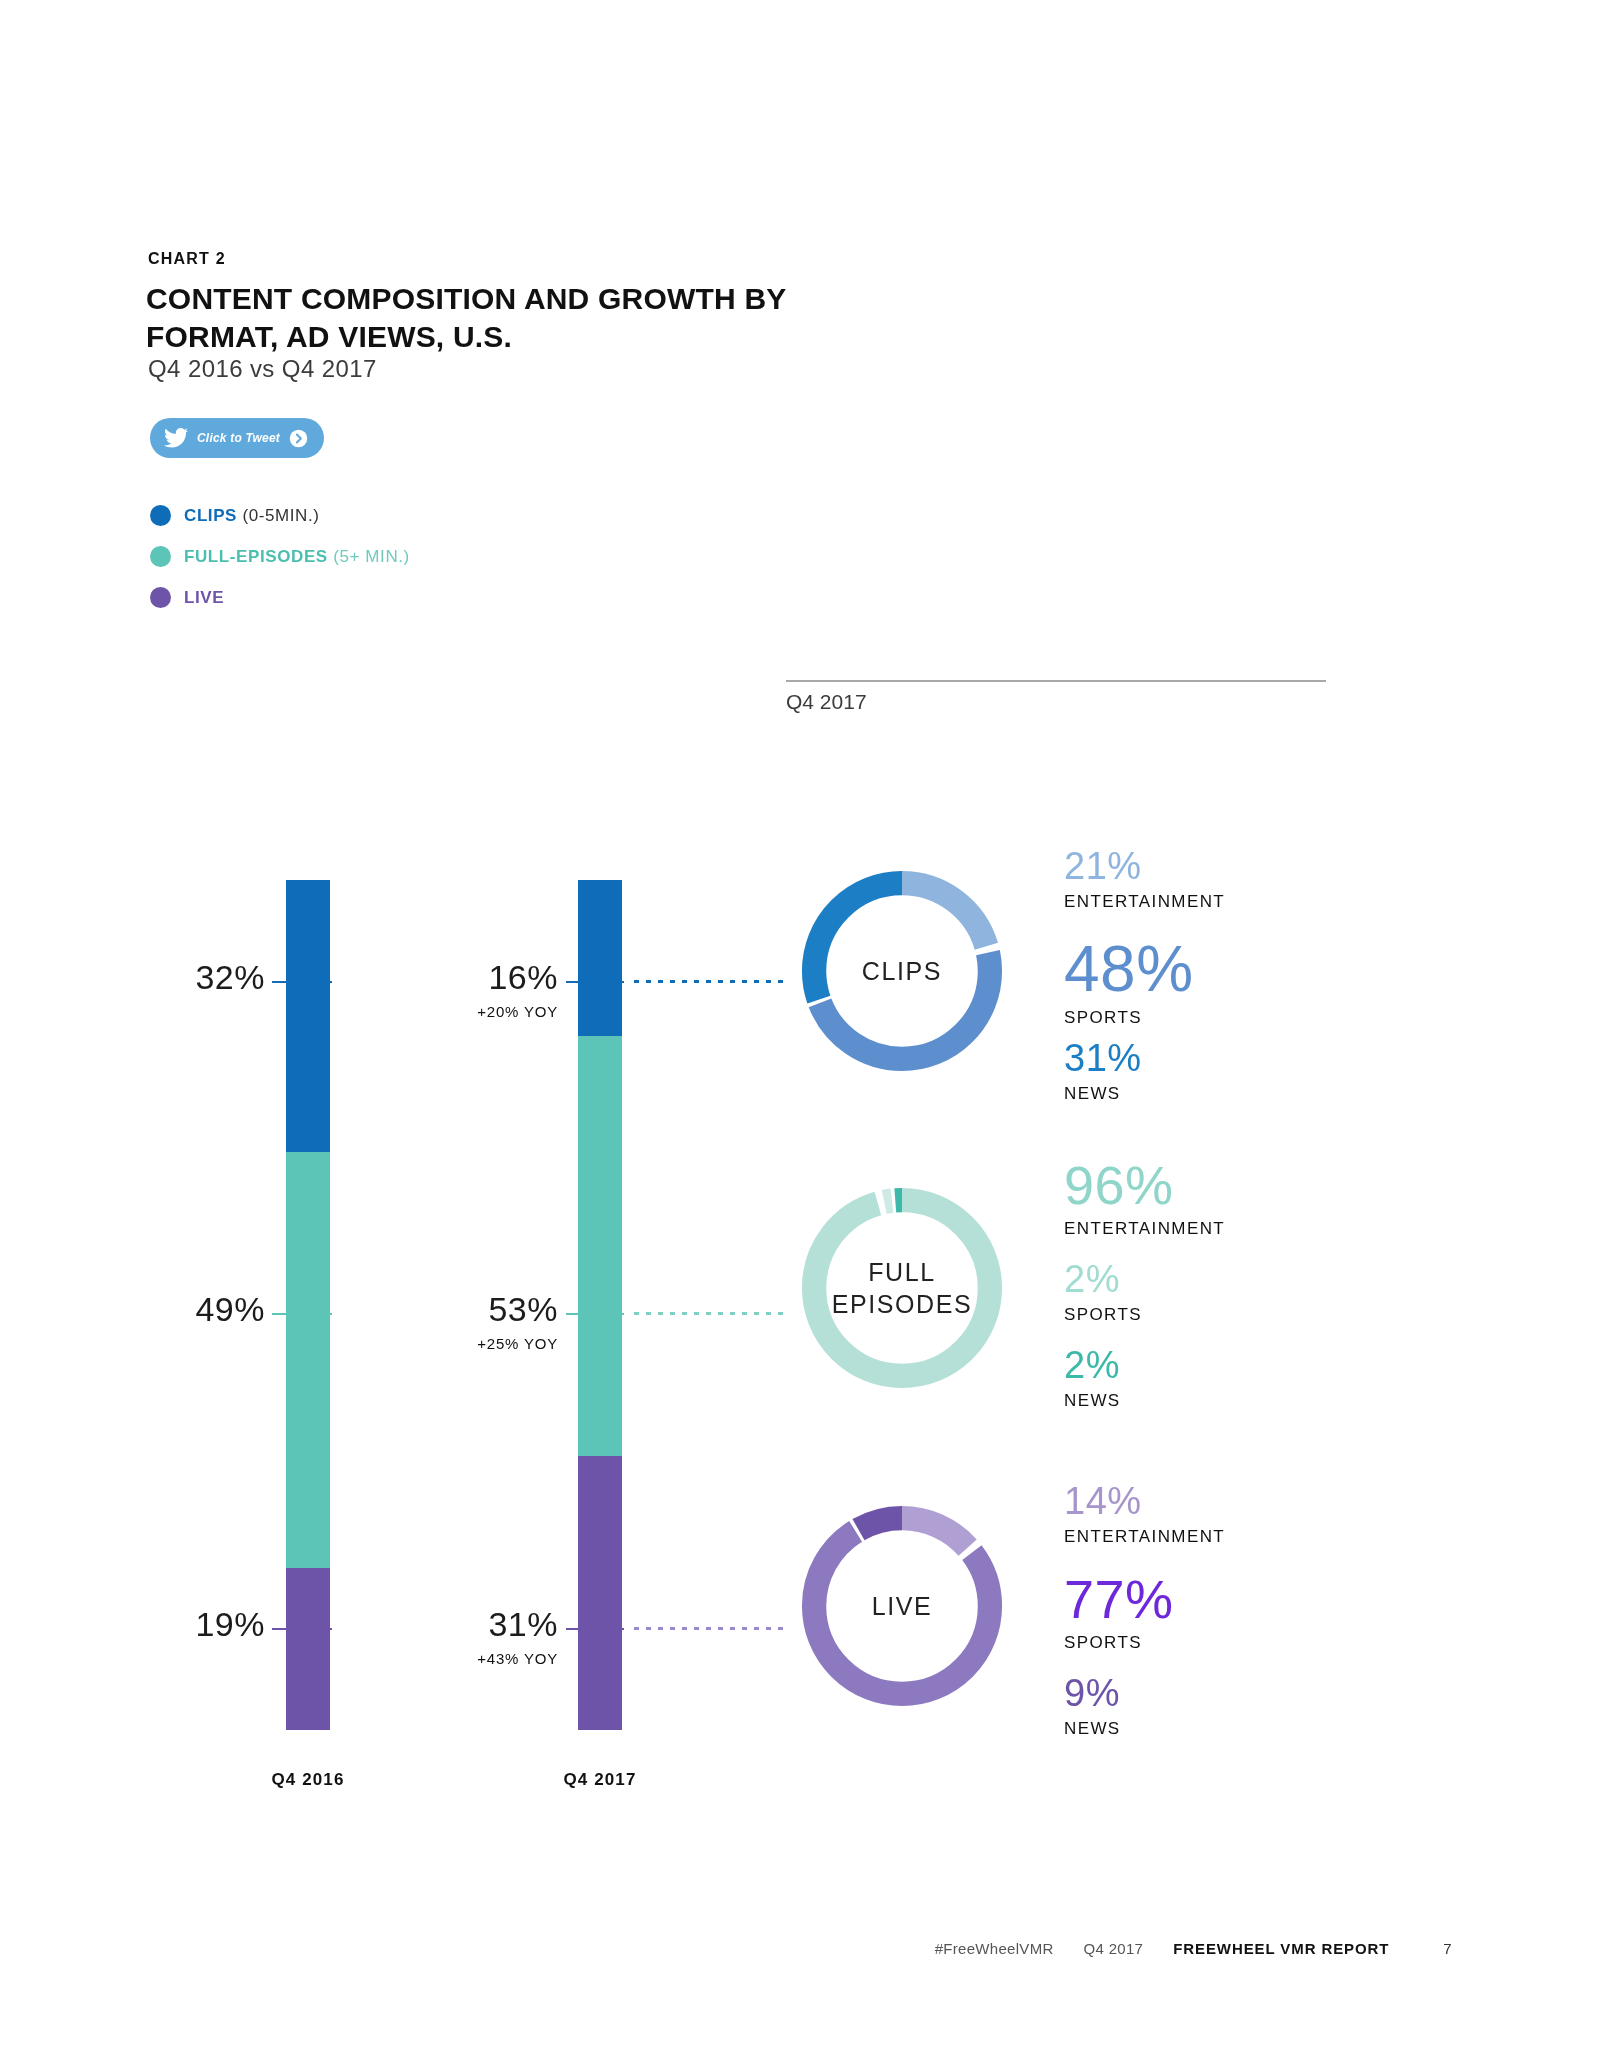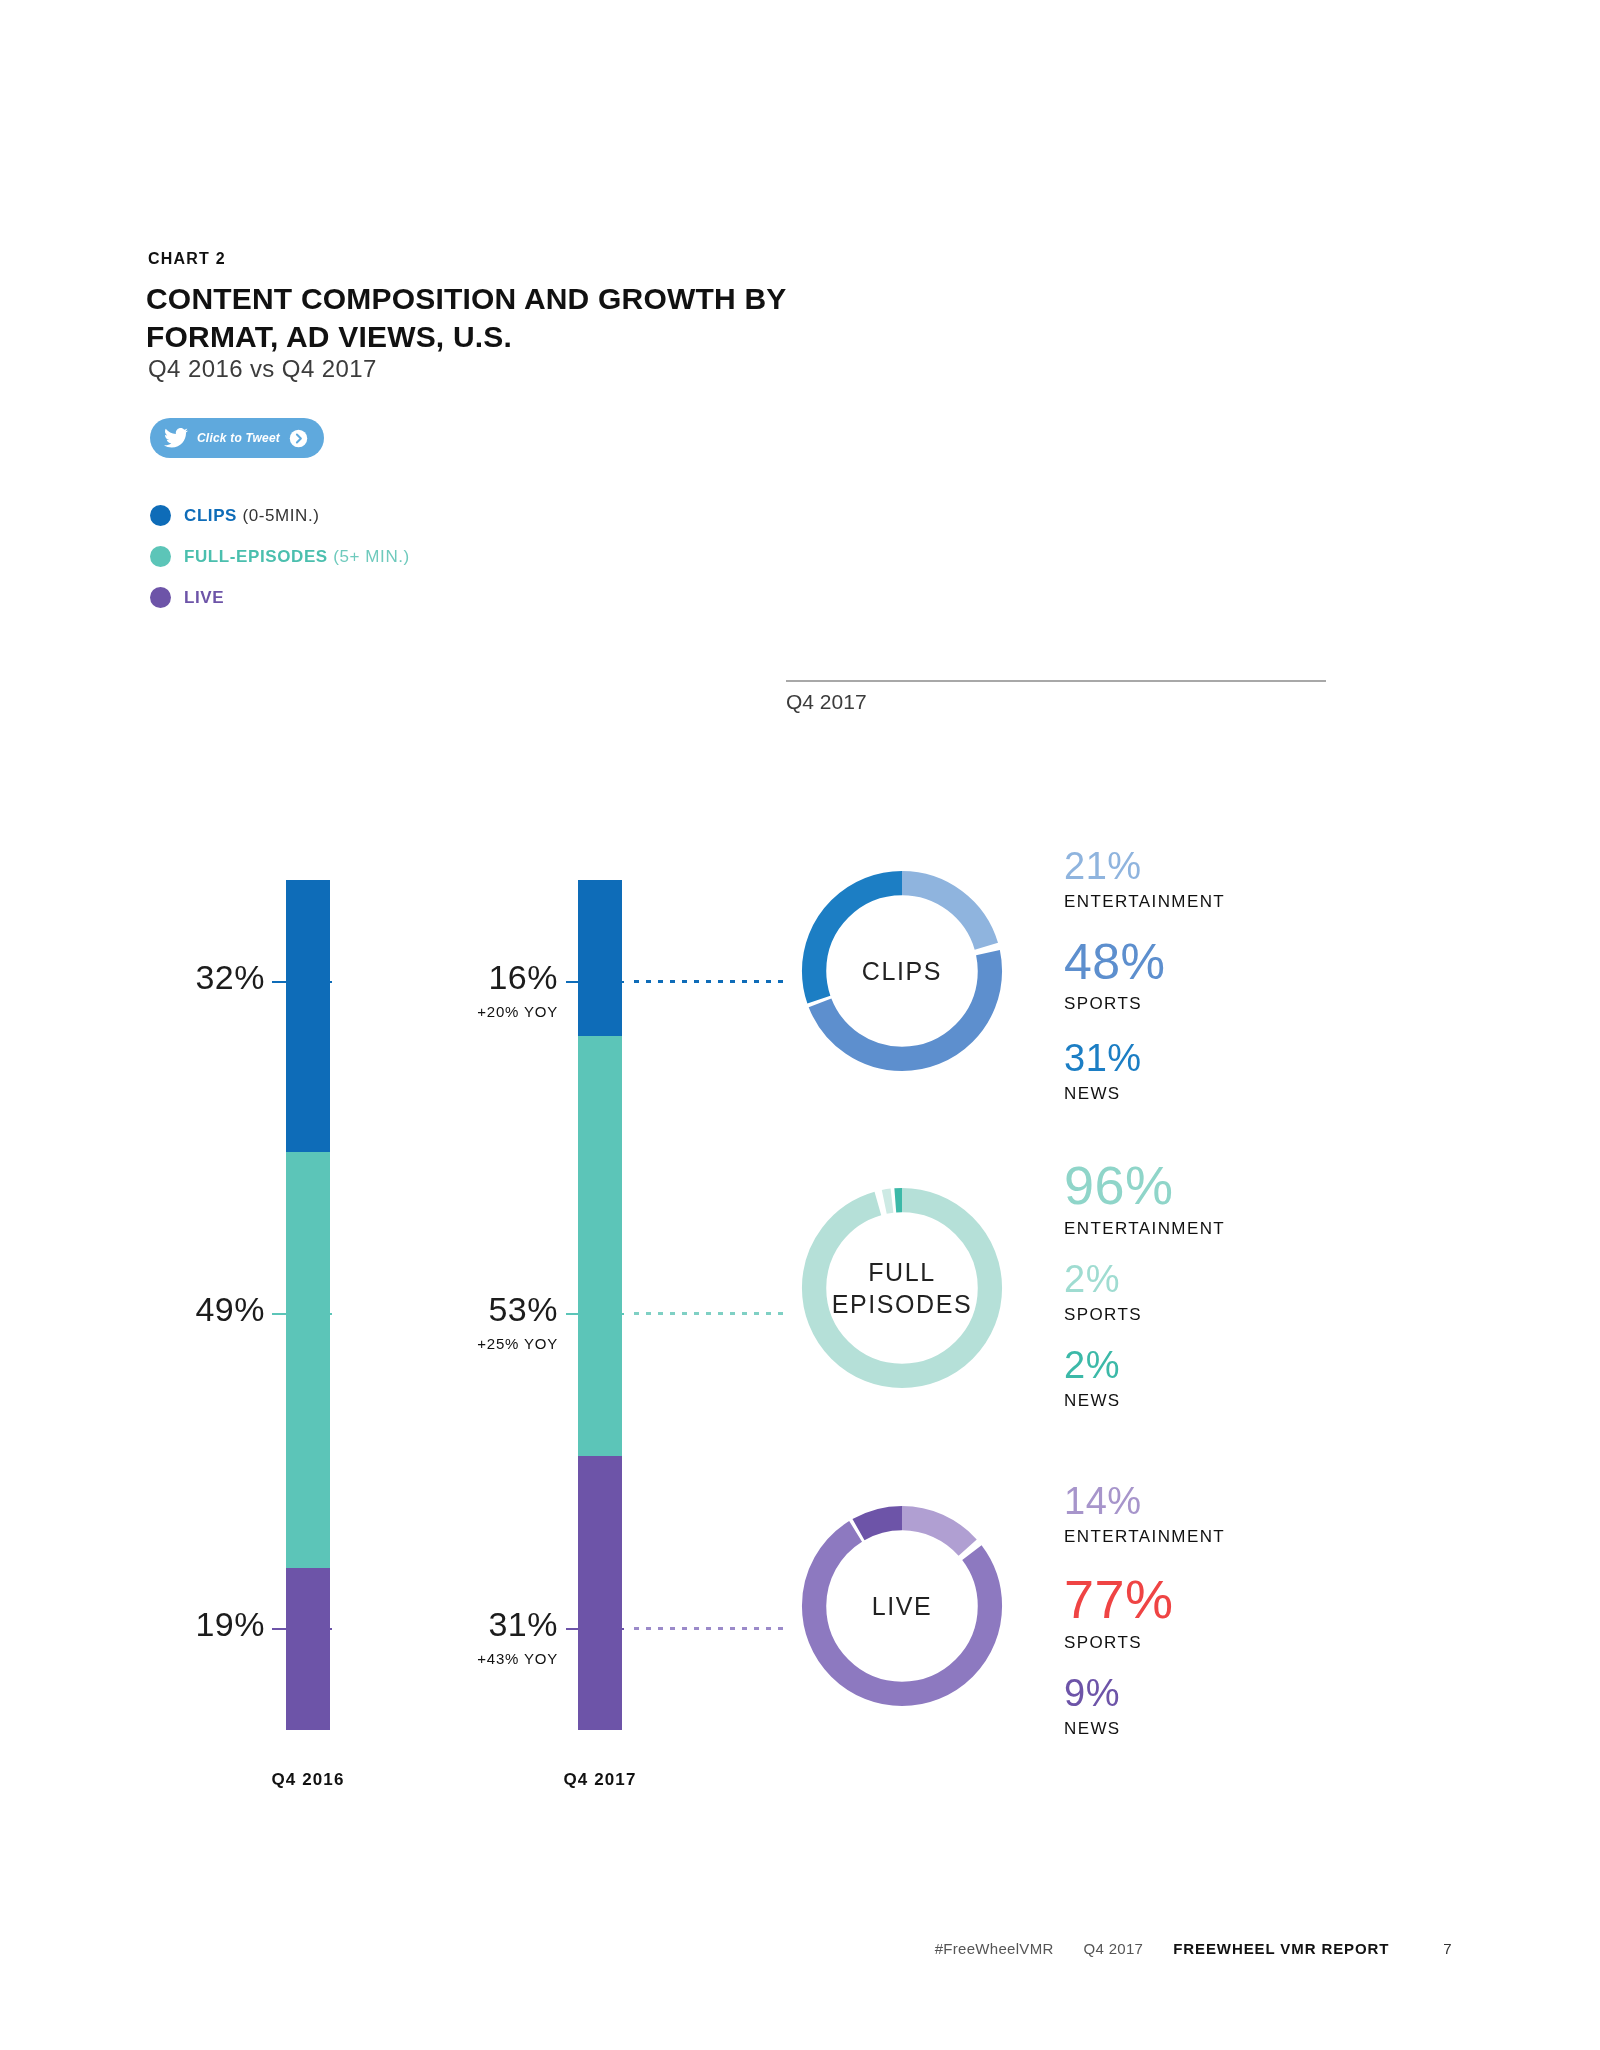--- a/index.html
+++ b/index.html
@@ -211,21 +211,21 @@
     <div class="donut-center">
       <span>CLIPS</span>
     </div>
 
     <div class="stats" style="left:278px; top:-8px; width:320px; height:260px;">
       <div class="stat" style="top:0px;">
         <div class="stat-val" style="font-size:38px; color:#8fb4de;">21%</div>
         <div class="stat-lab">ENTERTAINMENT</div>
       </div>
       <div class="stat" style="top:90px;">
-        <div class="stat-val" style="font-size:50px; color:#5d8fce;">48%</div>
+        <div class="stat-val" style="font-size:64px; color:#5d8fce;">48%</div>
         <div class="stat-lab">SPORTS</div>
       </div>
       <div class="stat" style="top:192px;">
         <div class="stat-val" style="font-size:38px; color:#1c7ec4;">31%</div>
         <div class="stat-lab">NEWS</div>
       </div>
     </div>
   </div>
 
   <div class="donut-block" style="left:786px; top:1172px;">
@@ -268,21 +268,21 @@
     <div class="donut-center">
       <span>LIVE</span>
     </div>
 
     <div class="stats" style="left:278px; top:-8px; width:320px; height:260px;">
       <div class="stat" style="top:0px;">
         <div class="stat-val" style="font-size:38px; color:#a795cb;">14%</div>
         <div class="stat-lab">ENTERTAINMENT</div>
       </div>
       <div class="stat" style="top:90px;">
-        <div class="stat-val" style="font-size:54px; color:#ef4444;">77%</div>
+        <div class="stat-val" style="font-size:54px; color:#6d28d9;">77%</div>
         <div class="stat-lab">SPORTS</div>
       </div>
       <div class="stat" style="top:192px;">
         <div class="stat-val" style="font-size:38px; color:#6d54a8;">9%</div>
         <div class="stat-lab">NEWS</div>
       </div>
     </div>
   </div>
 
   <div class="footer">

